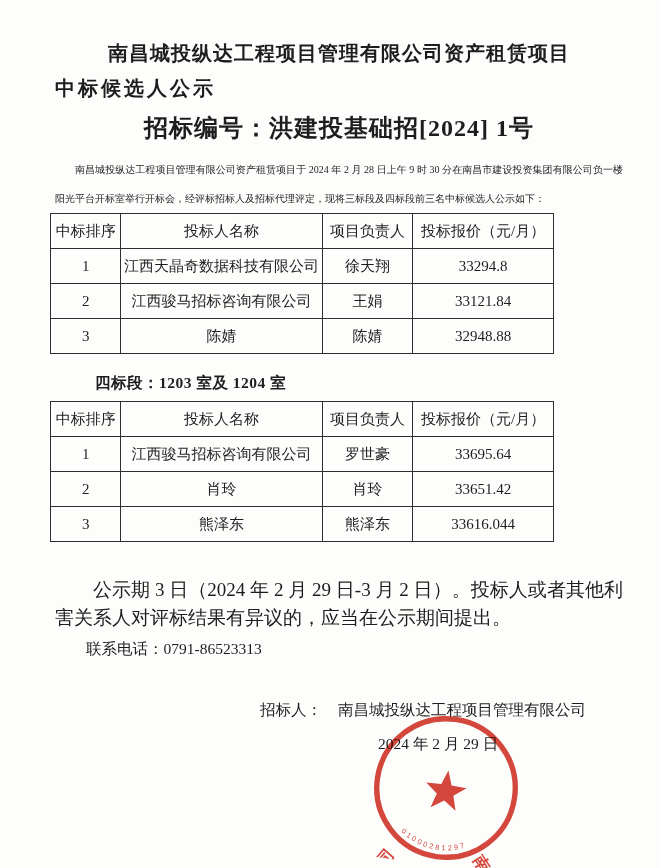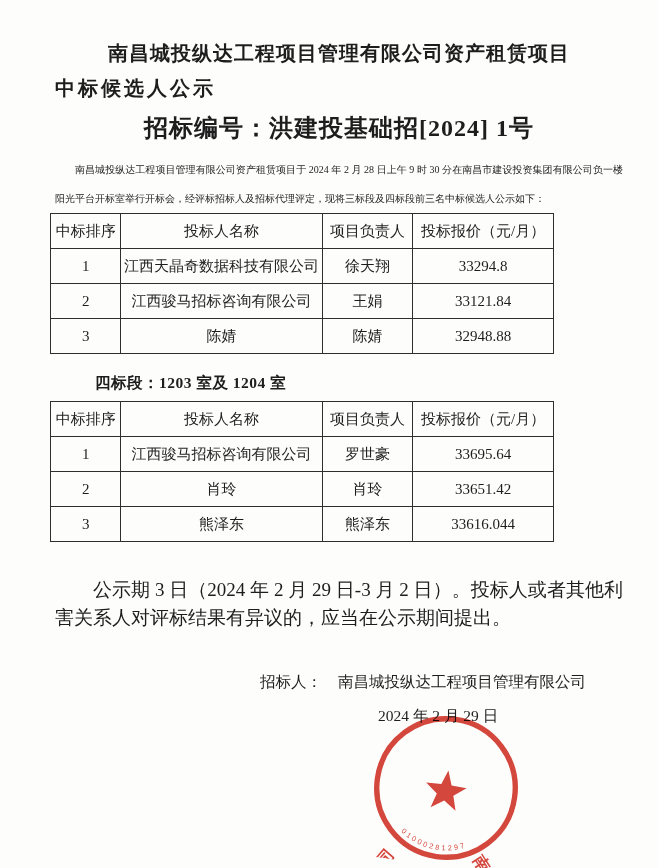--- a/index.html
+++ b/index.html
@@ -162,20 +162,21 @@
       <tr>
         <td>3</td>
         <td>熊泽东</td>
         <td>熊泽东</td>
         <td>33616.044</td>
       </tr>
     </tbody>
   </table>
 
   <p class="closing">公示期 3 日（2024 年 2 月 29 日-3 月 2 日）。投标人或者其他利害关系人对评标结果有异议的，应当在公示期间提出。</p>
+  <p class="contact">联系电话：0791-86523313</p>
 
   <div class="signature">
     <span class="sig-label">招标人：</span><span class="sig-company">南昌城投纵达工程项目管理有限公司</span>
     <div class="sig-date">2024 年 2 月 29 日</div>
   </div>
 
 </div>
 
 <div class="stamp">
   <svg viewBox="0 0 160 160" xmlns="http://www.w3.org/2000/svg">

